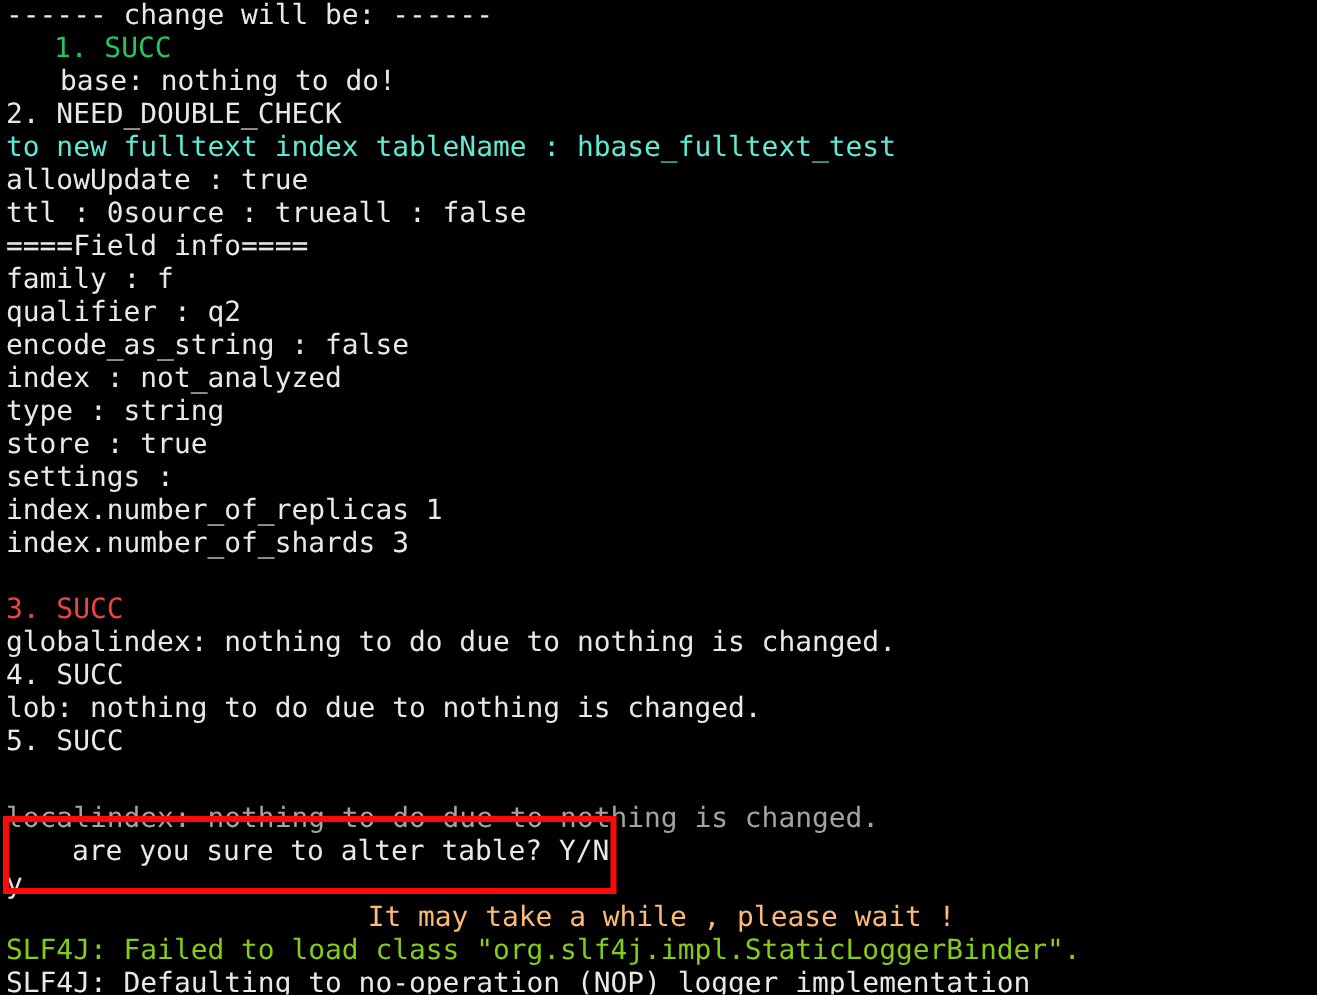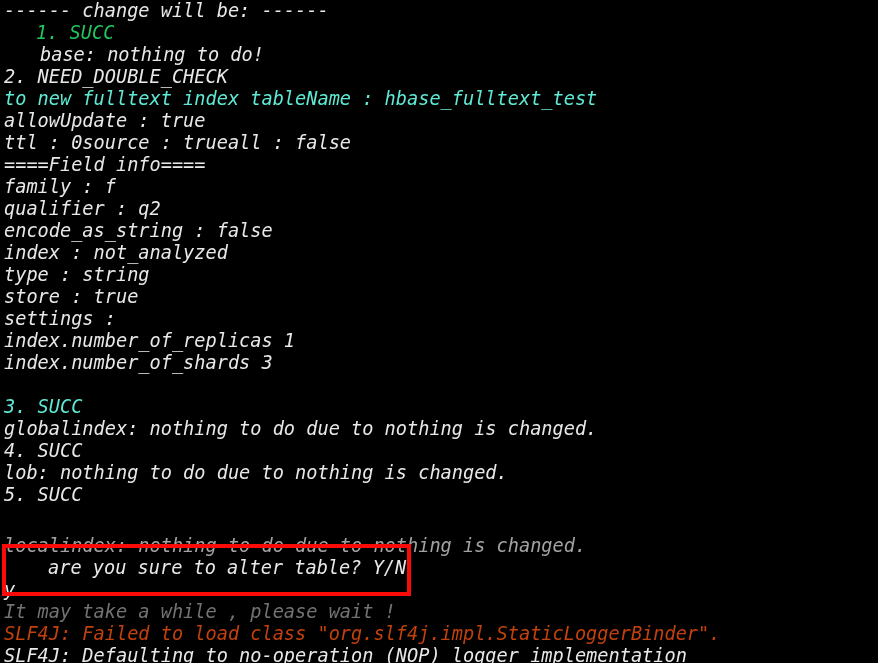--- a/index.html
+++ b/index.html
@@ -13,21 +13,20 @@
     height: 663px;
     overflow: hidden;
     font-family: "DejaVu Sans Mono", "Liberation Mono", monospace;
   }
   #terminal {
     position: relative;
     width: 878px;
     height: 663px;
     background: #000000;
     overflow: hidden;
-    font-style: italic;
   }
   #console-output {
     position: absolute;
     left: 0;
     top: 0;
     width: 878px;
     padding: 0;
     margin: 0;
   }
   .term-line {
@@ -76,28 +75,28 @@
     <span class="term-line" style="color: rgb(232, 232, 232);">family : f</span>
     <span class="term-line" style="color: rgb(232, 232, 232);">qualifier : q2</span>
     <span class="term-line" style="color: rgb(232, 232, 232);">encode_as_string : false</span>
     <span class="term-line" style="color: rgb(232, 232, 232);">index : not_analyzed</span>
     <span class="term-line" style="color: rgb(232, 232, 232);">type : string</span>
     <span class="term-line" style="color: rgb(232, 232, 232);">store : true</span>
     <span class="term-line" style="color: rgb(232, 232, 232);">settings :</span>
     <span class="term-line" style="color: rgb(232, 232, 232);">index.number_of_replicas 1</span>
     <span class="term-line" style="color: rgb(232, 232, 232);">index.number_of_shards 3</span>
     <span class="term-line blank"></span>
-    <span class="term-line" style="color: #5eead4;">3. SUCC</span>
+    <span class="term-line" style="color: #ef4444;">3. SUCC</span>
     <span class="term-line" style="color: rgb(232, 232, 232);">globalindex: nothing to do due to nothing is changed.</span>
     <span class="term-line" style="color: rgb(232, 232, 232);">4. SUCC</span>
     <span class="term-line" style="color: rgb(232, 232, 232);">lob: nothing to do due to nothing is changed.</span>
     <span class="term-line" style="color: rgb(232, 232, 232);">5. SUCC</span>
     <span class="term-line" style="color: #a3a3a3; margin-top: 29px;">localindex: nothing to do due to nothing is changed.</span>
     <span class="term-line" style="color: rgb(232, 232, 232); padding-left: 48px;">are you sure to alter table? Y/N</span>
     <span class="term-line" style="color: rgb(232, 232, 232);">y</span>
-    <span class="term-line" style="color: #737373;">It may take a while , please wait !</span>
-    <span class="term-line" style="color: #c2410c;">SLF4J: Failed to load class "org.slf4j.impl.StaticLoggerBinder".</span>
+    <span class="term-line" style="color: #fdba74; text-align: center;">It may take a while , please wait !</span>
+    <span class="term-line" style="color: #84cc16;">SLF4J: Failed to load class "org.slf4j.impl.StaticLoggerBinder".</span>
     <span class="term-line" style="color: rgb(232, 232, 232);">SLF4J: Defaulting to no-operation (NOP) logger implementation</span>
   </div>
 
   <div id="highlight-box" style="border-color: rgb(251, 10, 10);"></div>
 
 </div>
 
 </body></html>

